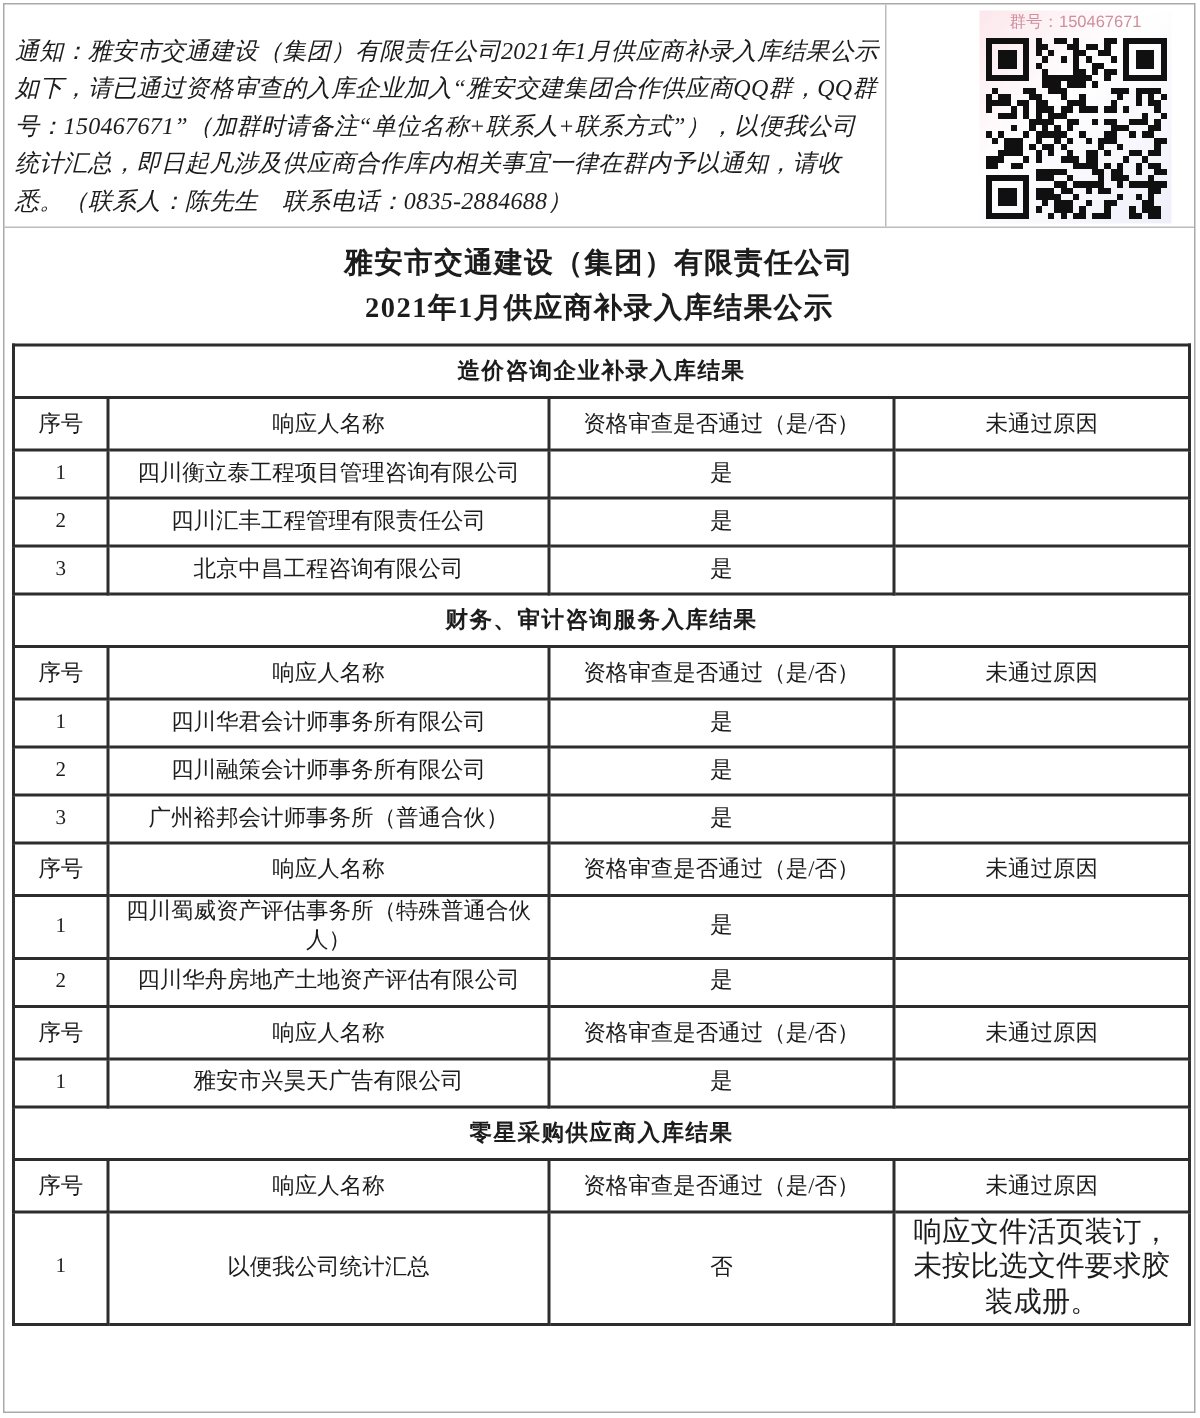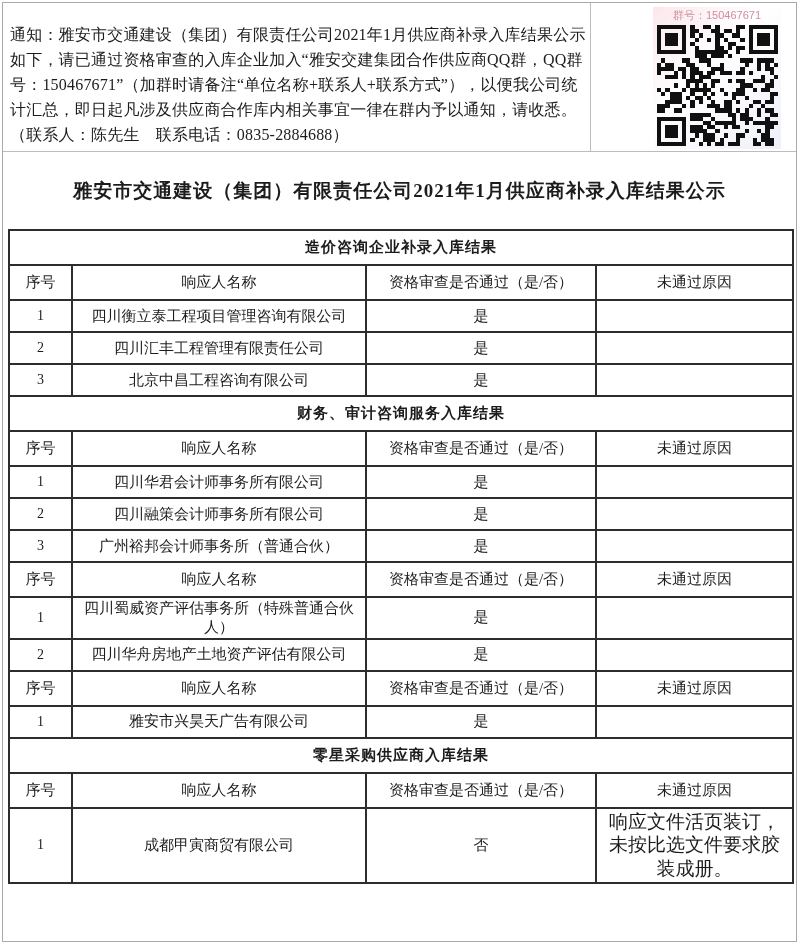--- a/index.html
+++ b/index.html
@@ -12,35 +12,36 @@
     position:relative;box-sizing:border-box;
     margin:2px;width:795px;height:940px;
     border:1px solid #a9a9a9;background:#fff;
   }
   
   .top-row{display:flex;height:148px;border-bottom:1px solid #bcbcbc;}
   .notice-cell{
     box-sizing:border-box;width:588px;border-right:1px solid #bcbcbc;
     padding:19px 4px 6px 7px;font-size:16px;line-height:25px;
     letter-spacing:0.2px;
+    font-style:italic;
   }
   .qr-cell{flex:1;position:relative;}
   .qr-img{
     position:absolute;top:4px;right:15px;width:128px;height:142px;
     background:linear-gradient(135deg,#fbe7ec 0%,#ffffff 42%,#efeffa 100%);
     text-align:center;
   }
   .qr-label{
     height:17px;line-height:17px;font-size:11px;color:#cf8f9d;
     font-family:"Liberation Sans","DejaVu Sans",sans-serif;
   }
   .qr-svg{display:block;margin:1px auto 0 auto;width:121px;height:121px;}
   
   .title-block{
-    height:77px;display:flex;flex-direction:row;
+    height:77px;display:flex;flex-direction:column;
     justify-content:center;align-items:center;
     font-weight:bold;font-size:19px;line-height:30px;letter-spacing:1px;
   }
   
   table.results{
     width:784px;margin:0 4px 0 5px;
     border-collapse:collapse;table-layout:fixed;
     border:2px solid #2d2d2d;
   }
   table.results td{
@@ -567,20 +568,20 @@
           <td class="sec" colspan="4">零星采购供应商入库结果</td>
         </tr>
         <tr class="hdr">
           <td>序号</td>
           <td>响应人名称</td>
           <td>资格审查是否通过（是/否）</td>
           <td>未通过原因</td>
         </tr>
         <tr class="datarow">
           <td class="c0">1</td>
-          <td class="c1">成都甲寅商贸有限公司</td>
+          <td class="c1">以便我公司统计汇总</td>
           <td class="c2">否</td>
           <td class="c3">响应文件活页装订，未按比选文件要求胶装成册。</td>
         </tr>
       </tbody>
   </table>
 
 </div>
 
 </body></html>

